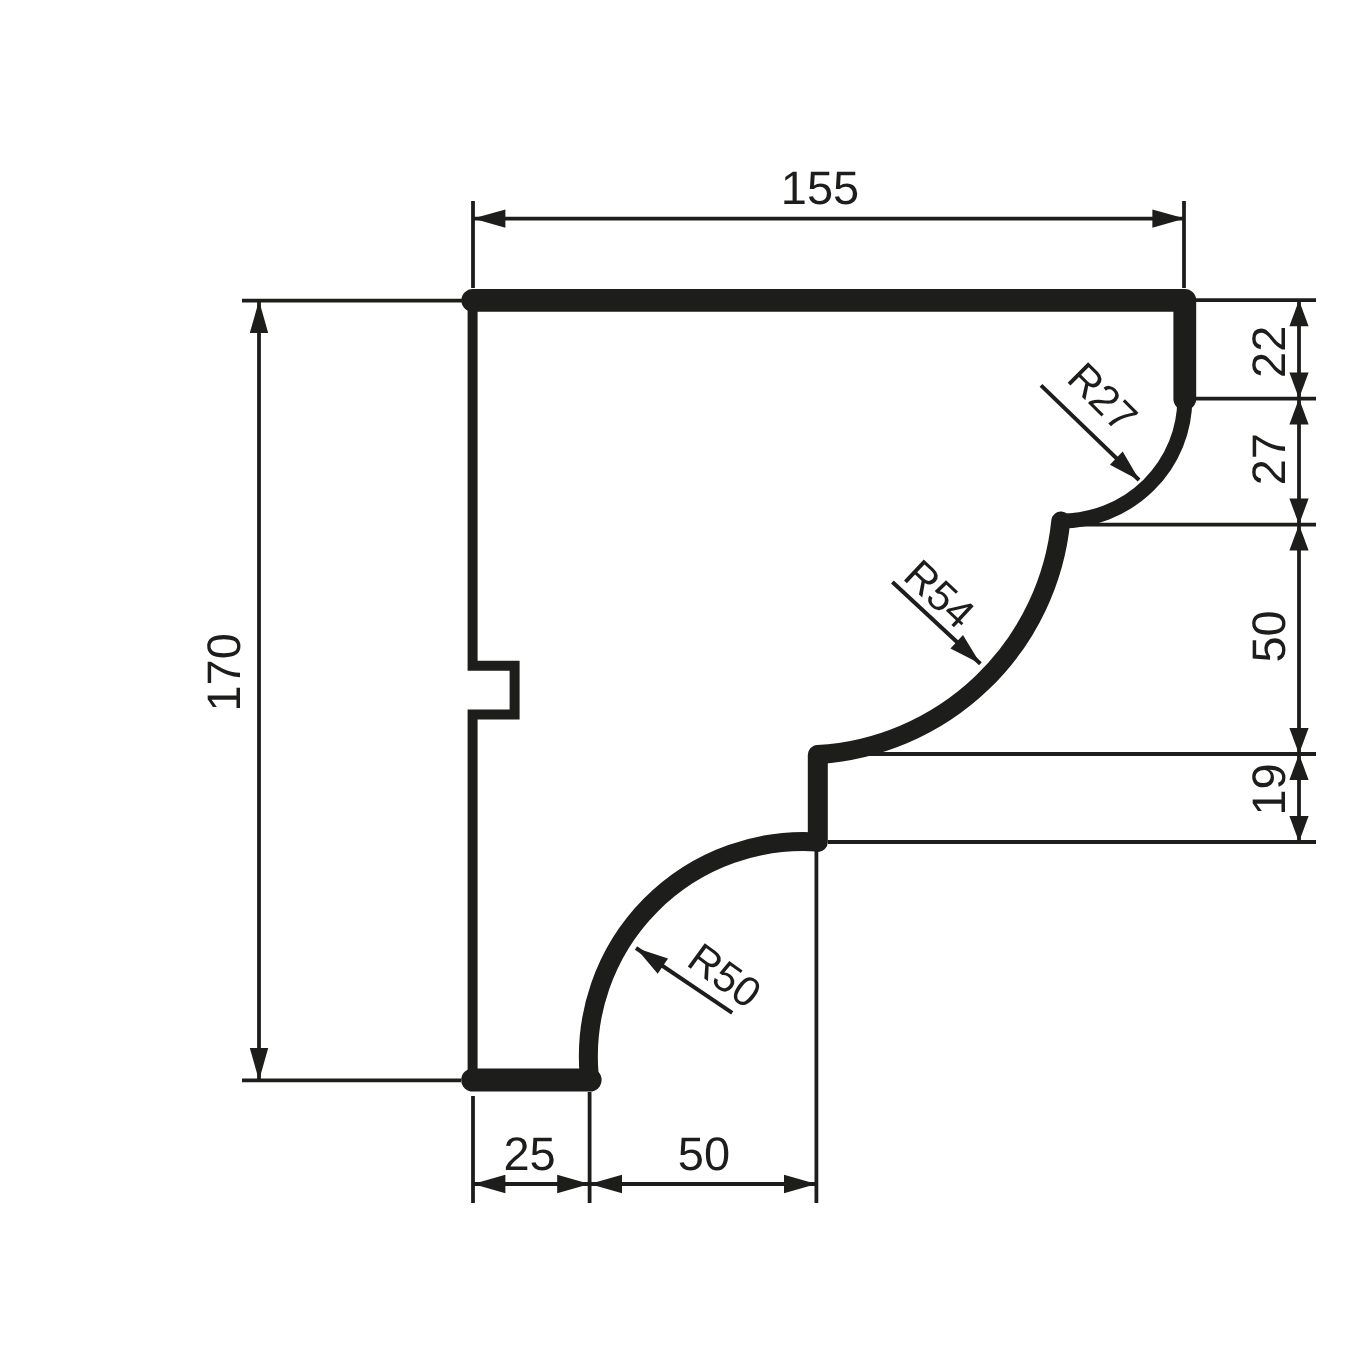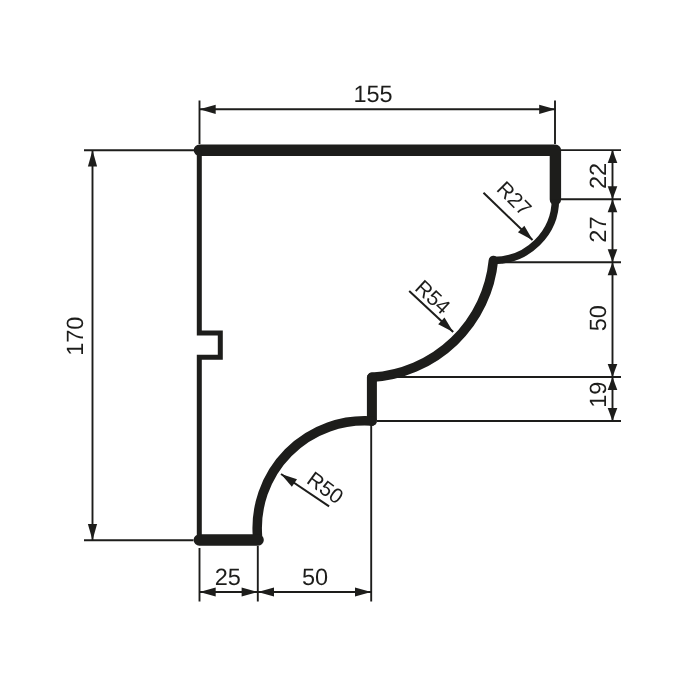--- a/index.html
+++ b/index.html
@@ -2,21 +2,21 @@
 <html><head>
 <meta charset="utf-8">
 <style>
   html,body{margin:0;padding:0;background:#ffffff;}
   svg{display:block;}
   text{font-family:"Liberation Sans",sans-serif;fill:#1d1d1b;font-size:23.5px;}
   .r{font-size:21px;}
 </style>
 </head>
 <body>
-<div style="will-change:transform;width:556px;height:686px;">
+<div style="will-change:transform;width:556px;height:686px;padding-left:37px;">
 <svg width="686" height="686" viewBox="0 0 686 686" text-rendering="geometricPrecision">
   <defs>
     <path id="ah" d="M0 0 L-16.2 -4.6 L-16.2 4.6 Z" fill="#1d1d1b"></path>
     <path id="ahs" d="M0 0 L-13 -4.8 L-13 4.8 Z" fill="#1d1d1b"></path>
   </defs>
 
   <rect x="0" y="0" width="686" height="686" fill="#ffffff"></rect>
 
   <path d="M199.4 150.2 H555.4 V199.5" fill="none" stroke="#1d1d1b" stroke-width="11.4" stroke-linecap="round" stroke-linejoin="round"></path>
 

